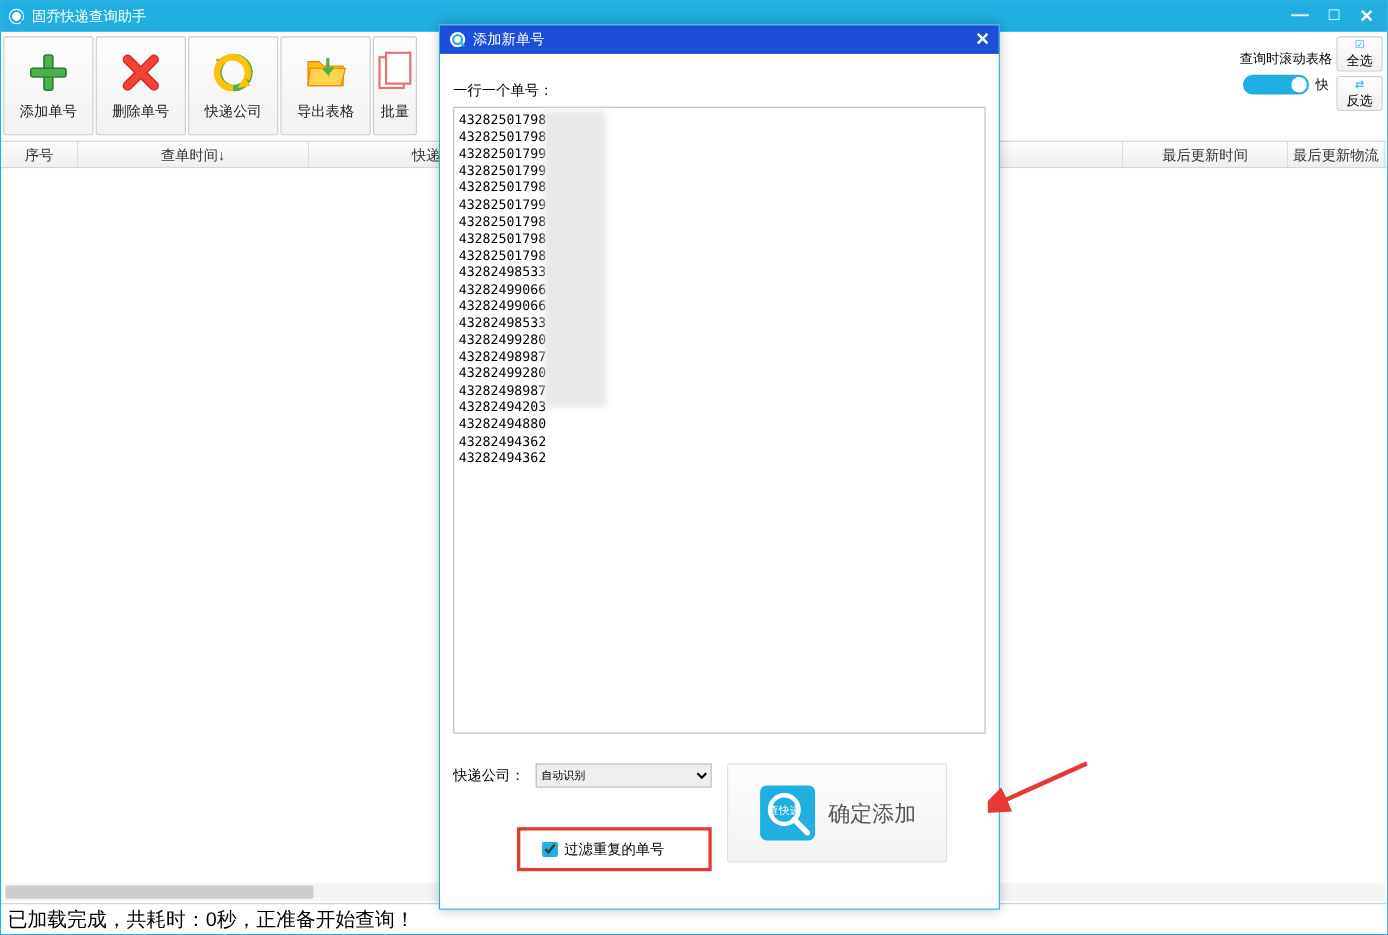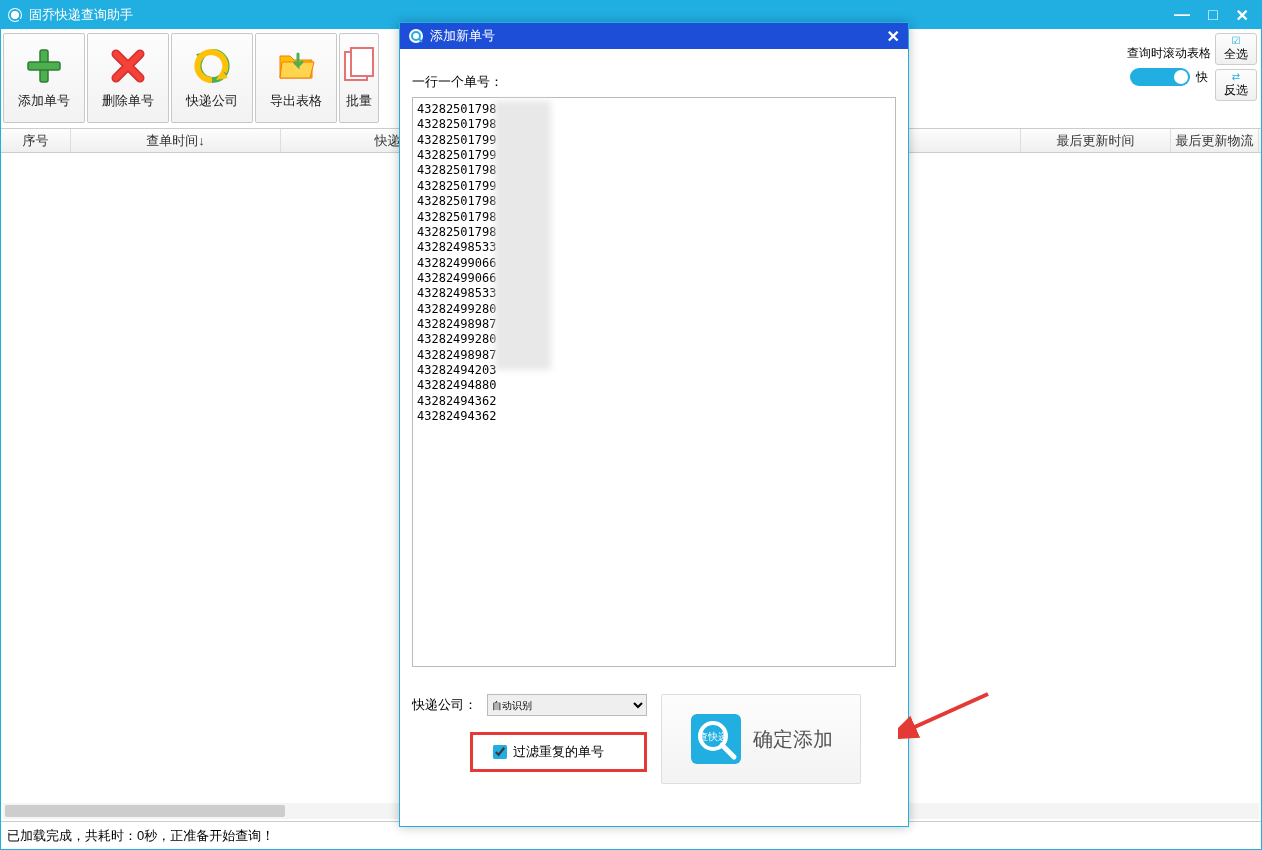--- a/index.html
+++ b/index.html
@@ -40,35 +40,35 @@
 .col-4 { width: 500px; }
 .col-5 { width: 150px; }
 .col-6 { width: 88px; }
 
 
 .table-body { position: absolute; top: 152px; left: 2px; right: 2px; bottom: 32px; background: #fff; overflow: auto; }
 .table-body-scroll { position: absolute; bottom: 30px; left: 2px; right: 2px; height: 16px; background: #f4f4f4; }
 .table-body-scroll .thumb { position: absolute; left: 2px; top: 2px; width: 280px; height: 12px; background: #cdcdcd; border-radius: 2px; }
 
 
-.status-bar { position: absolute; bottom: 0; left: 0; right: 0; height: 28px; background: #fff; border-top: 1px solid #ccc; display: flex; align-items: center; font-size: 13px; }
+.status-bar { position: absolute; bottom: 0; left: 0; right: 0; height: 28px; background: #fff; border-top: 1px solid #ccc; display: flex; align-items: center; font-size: 18px; }
 .status-bar .left { flex: 1; padding-left: 6px; }
 .status-bar .mid { width: 40%; padding-left: 8px; }
 
 
 .modal { position: absolute; top: 22px; left: 399px; width: 510px; height: 805px; background: #fff; border: 1px solid #21aee1; box-shadow: 0 0 10px rgba(0,0,0,0.25); z-index: 100; }
 .modal .m-title { height: 26px; background: #1d4ed8; color: #fff; display: flex; align-items: center; padding: 0 8px; }
 .modal .m-title .m-icon { width: 16px; height: 16px; margin-right: 6px; }
 .modal .m-title .m-text { flex: 1; font-size: 13px; }
 .modal .m-title .m-close { font-size: 16px; cursor: pointer; font-weight: bold; }
 .modal .m-body { padding: 10px 12px; }
 .modal .field-label { font-size: 13px; margin: 14px 0 6px 0; display: block; }
 .modal textarea { width: 100%; height: 570px; border: 1px solid #bbb; font-size: 12px; font-family: "SimSun", monospace; line-height: 1.28; padding: 4px; resize: none; overflow-y: scroll; letter-spacing: 0px; }
 .modal .lower { display: flex; align-items: flex-start; margin-top: 24px; gap: 14px; }
-.modal .left-col { display: flex; flex-direction: column; gap: 16px; }
+.modal .left-col { display: flex; flex-direction: column; gap: 36px; }
 .modal .company-row { display: flex; align-items: center; gap: 10px; font-size: 13px; }
 .modal .company-row select { width: 160px; height: 22px; border: 1px solid #bbb; font-size: 10px; }
 .modal .filter-box { border: 3px solid #e53935; padding: 8px 20px; display: flex; align-items: center; gap: 6px; font-size: 13px; margin-left: 58px; }
 .modal .filter-box input[type=checkbox] { width: 14px; height: 14px; accent-color: #21aee1; }
 .confirm-btn { width: 200px; height: 90px; border: 1px solid #ddd; background: linear-gradient(#fdfdfd, #f3f3f3); display: flex; align-items: center; justify-content: center; gap: 10px; cursor: pointer; font-size: 20px; color: #555; border-radius: 2px; }
 .confirm-btn .cb-icon { width: 54px; height: 54px; }
 
 
 .red-arrow { position: absolute; top: 690px; left: 898px; z-index: 200; pointer-events: none; }
 

